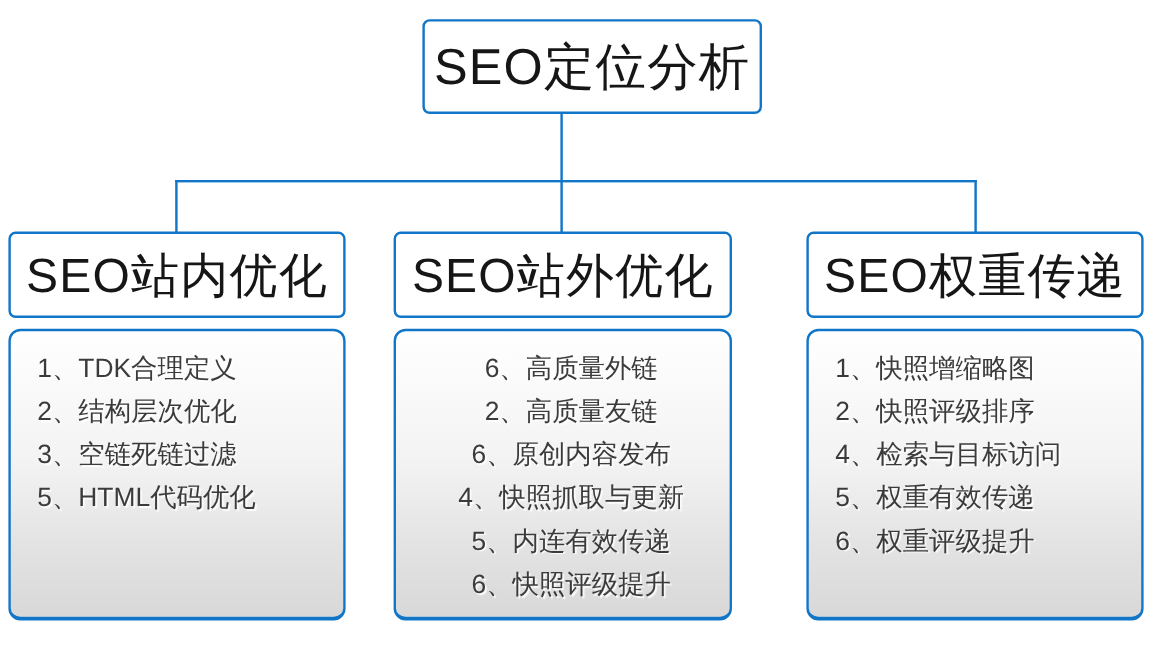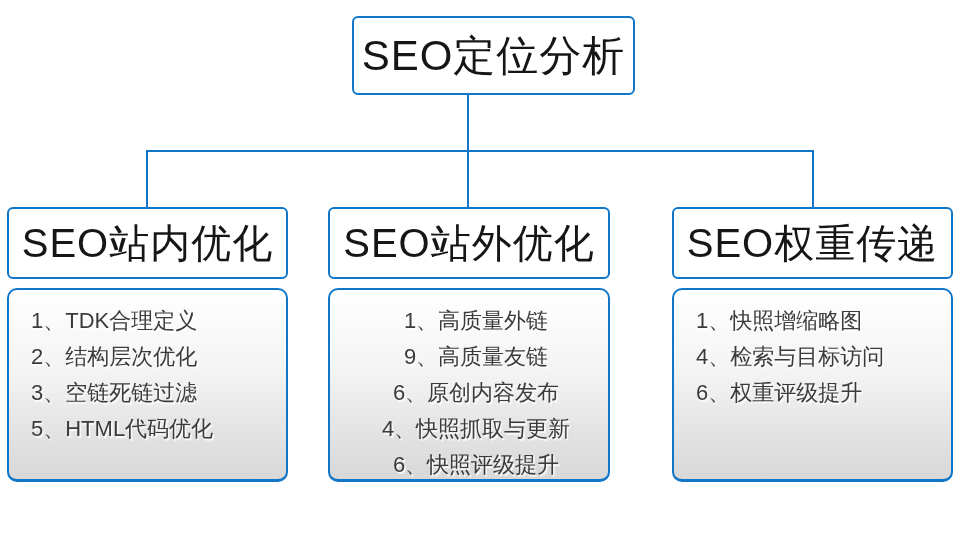--- a/index.html
+++ b/index.html
@@ -29,40 +29,40 @@
   }
 
   
   .line { position: absolute; background: #1175c8; }
   .line-v-root  { left: 467px; top: 95px;  width: 2px; height: 112px; }
   .line-h       { left: 146px; top: 150px; width: 668px; height: 2px; }
   .line-v-left  { left: 146px; top: 150px; width: 2px; height: 57px; }
   .line-v-right { left: 812px; top: 150px; width: 2px; height: 57px; }
 
   
-  .col { position: absolute; top: 207px; border-radius: 24px; }
+  .col { position: absolute; top: 193px; border-radius: 24px; }
   .col-1 { left: 7px;   width: 281px; }
   .col-2 { left: 328px; width: 282px; text-align: center; }
   .col-3 { left: 672px; width: 281px; }
 
   .branch-title {
     width: 100%; height: 72px;
     background: #ffffff;
     border: 2px solid #1175c8;
     border-radius: 6px;
     display: flex; align-items: center; justify-content: center;
     font-size: 40px;
     color: #161616;
     letter-spacing: 1px;
     white-space: nowrap;
   }
 
   .branch-list {
     margin-top: 9px;
-    width: 100%; height: 194px;
+    width: 100%; height: 243px;
     background: linear-gradient(180deg, #ffffff 0%, #f3f3f3 45%, #e3e3e3 75%, #d8d8d8 100%);
     border: 2px solid #1175c8;
     border-bottom-width: 3px;
     border-radius: 10px;
     padding: 13px 8px 0 22px;
   }
 
   .list-item {
     font-size: 22px;
     line-height: 36px;
@@ -89,30 +89,33 @@
       <div class="list-item">1、TDK合理定义</div>
       <div class="list-item">2、结构层次优化</div>
       <div class="list-item">3、空链死链过滤</div>
       <div class="list-item">5、HTML代码优化</div>
     </div>
   </div>
 
   <div class="col col-2">
     <div class="branch-title">SEO站外优化</div>
     <div class="branch-list">
-      <div class="list-item">1、高质量外链</div>
-      <div class="list-item">9、高质量友链</div>
+      <div class="list-item">6、高质量外链</div>
+      <div class="list-item">2、高质量友链</div>
       <div class="list-item">6、原创内容发布</div>
       <div class="list-item">4、快照抓取与更新</div>
+      <div class="list-item">5、内连有效传递</div>
       <div class="list-item">6、快照评级提升</div>
     </div>
   </div>
 
   <div class="col col-3">
     <div class="branch-title">SEO权重传递</div>
     <div class="branch-list">
       <div class="list-item">1、快照增缩略图</div>
+      <div class="list-item">2、快照评级排序</div>
       <div class="list-item">4、检索与目标访问</div>
+      <div class="list-item">5、权重有效传递</div>
       <div class="list-item">6、权重评级提升</div>
     </div>
   </div>
 
 </div>
 
 </body></html>

